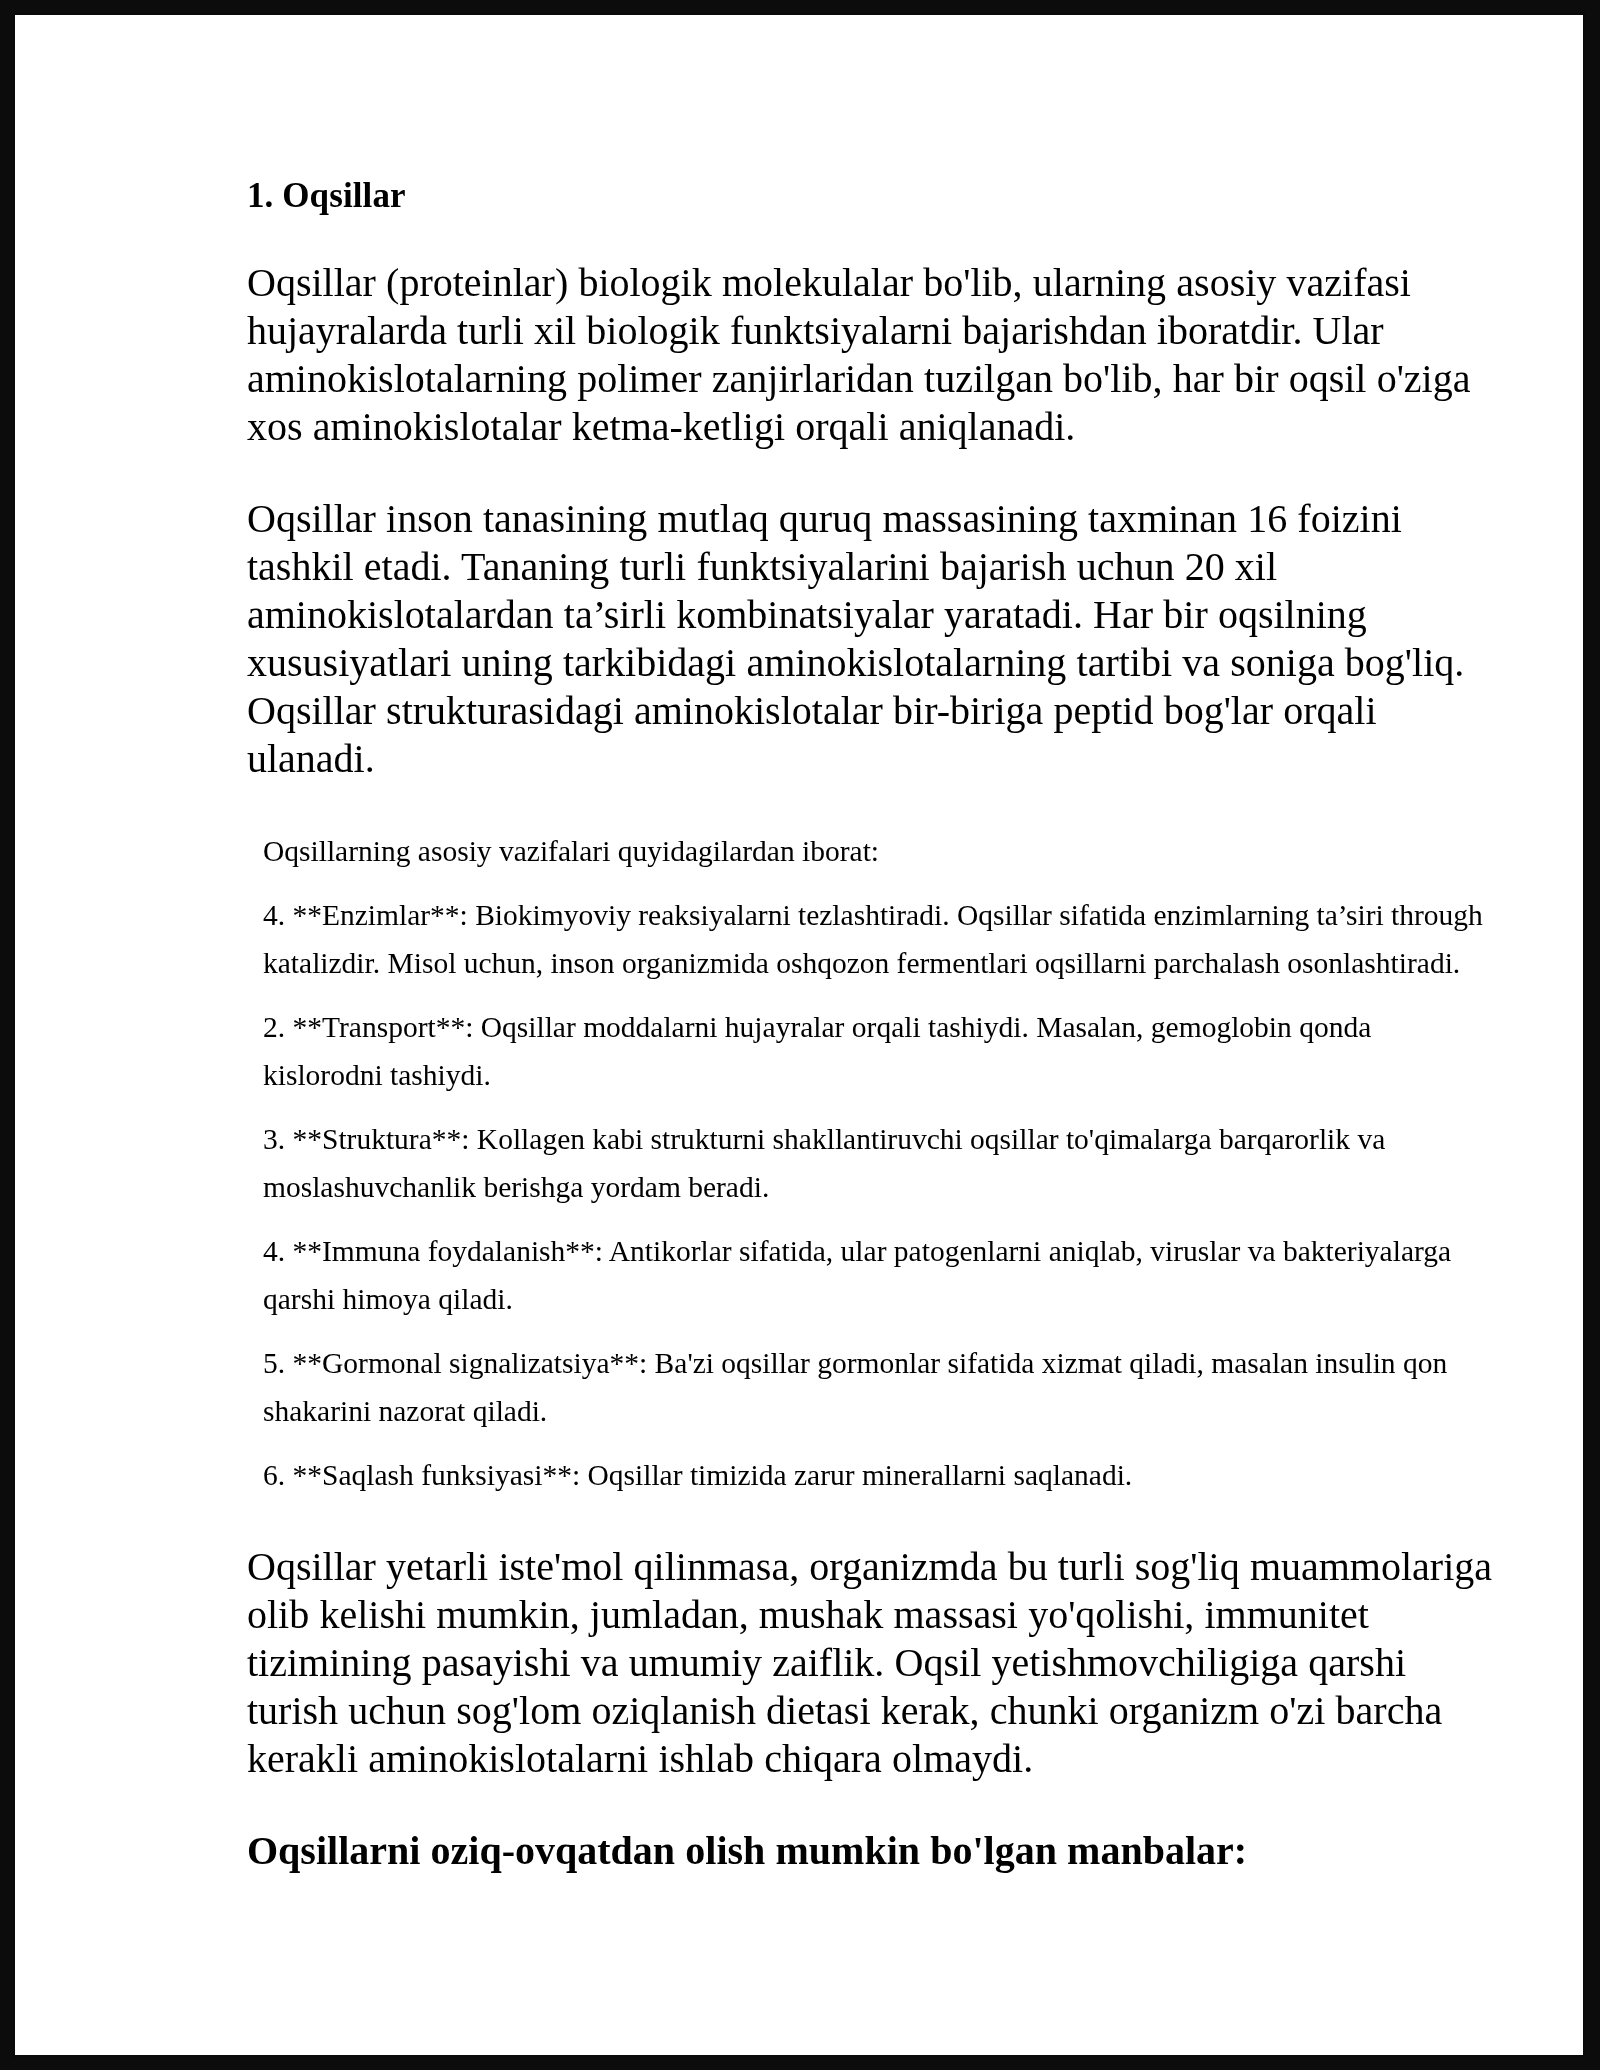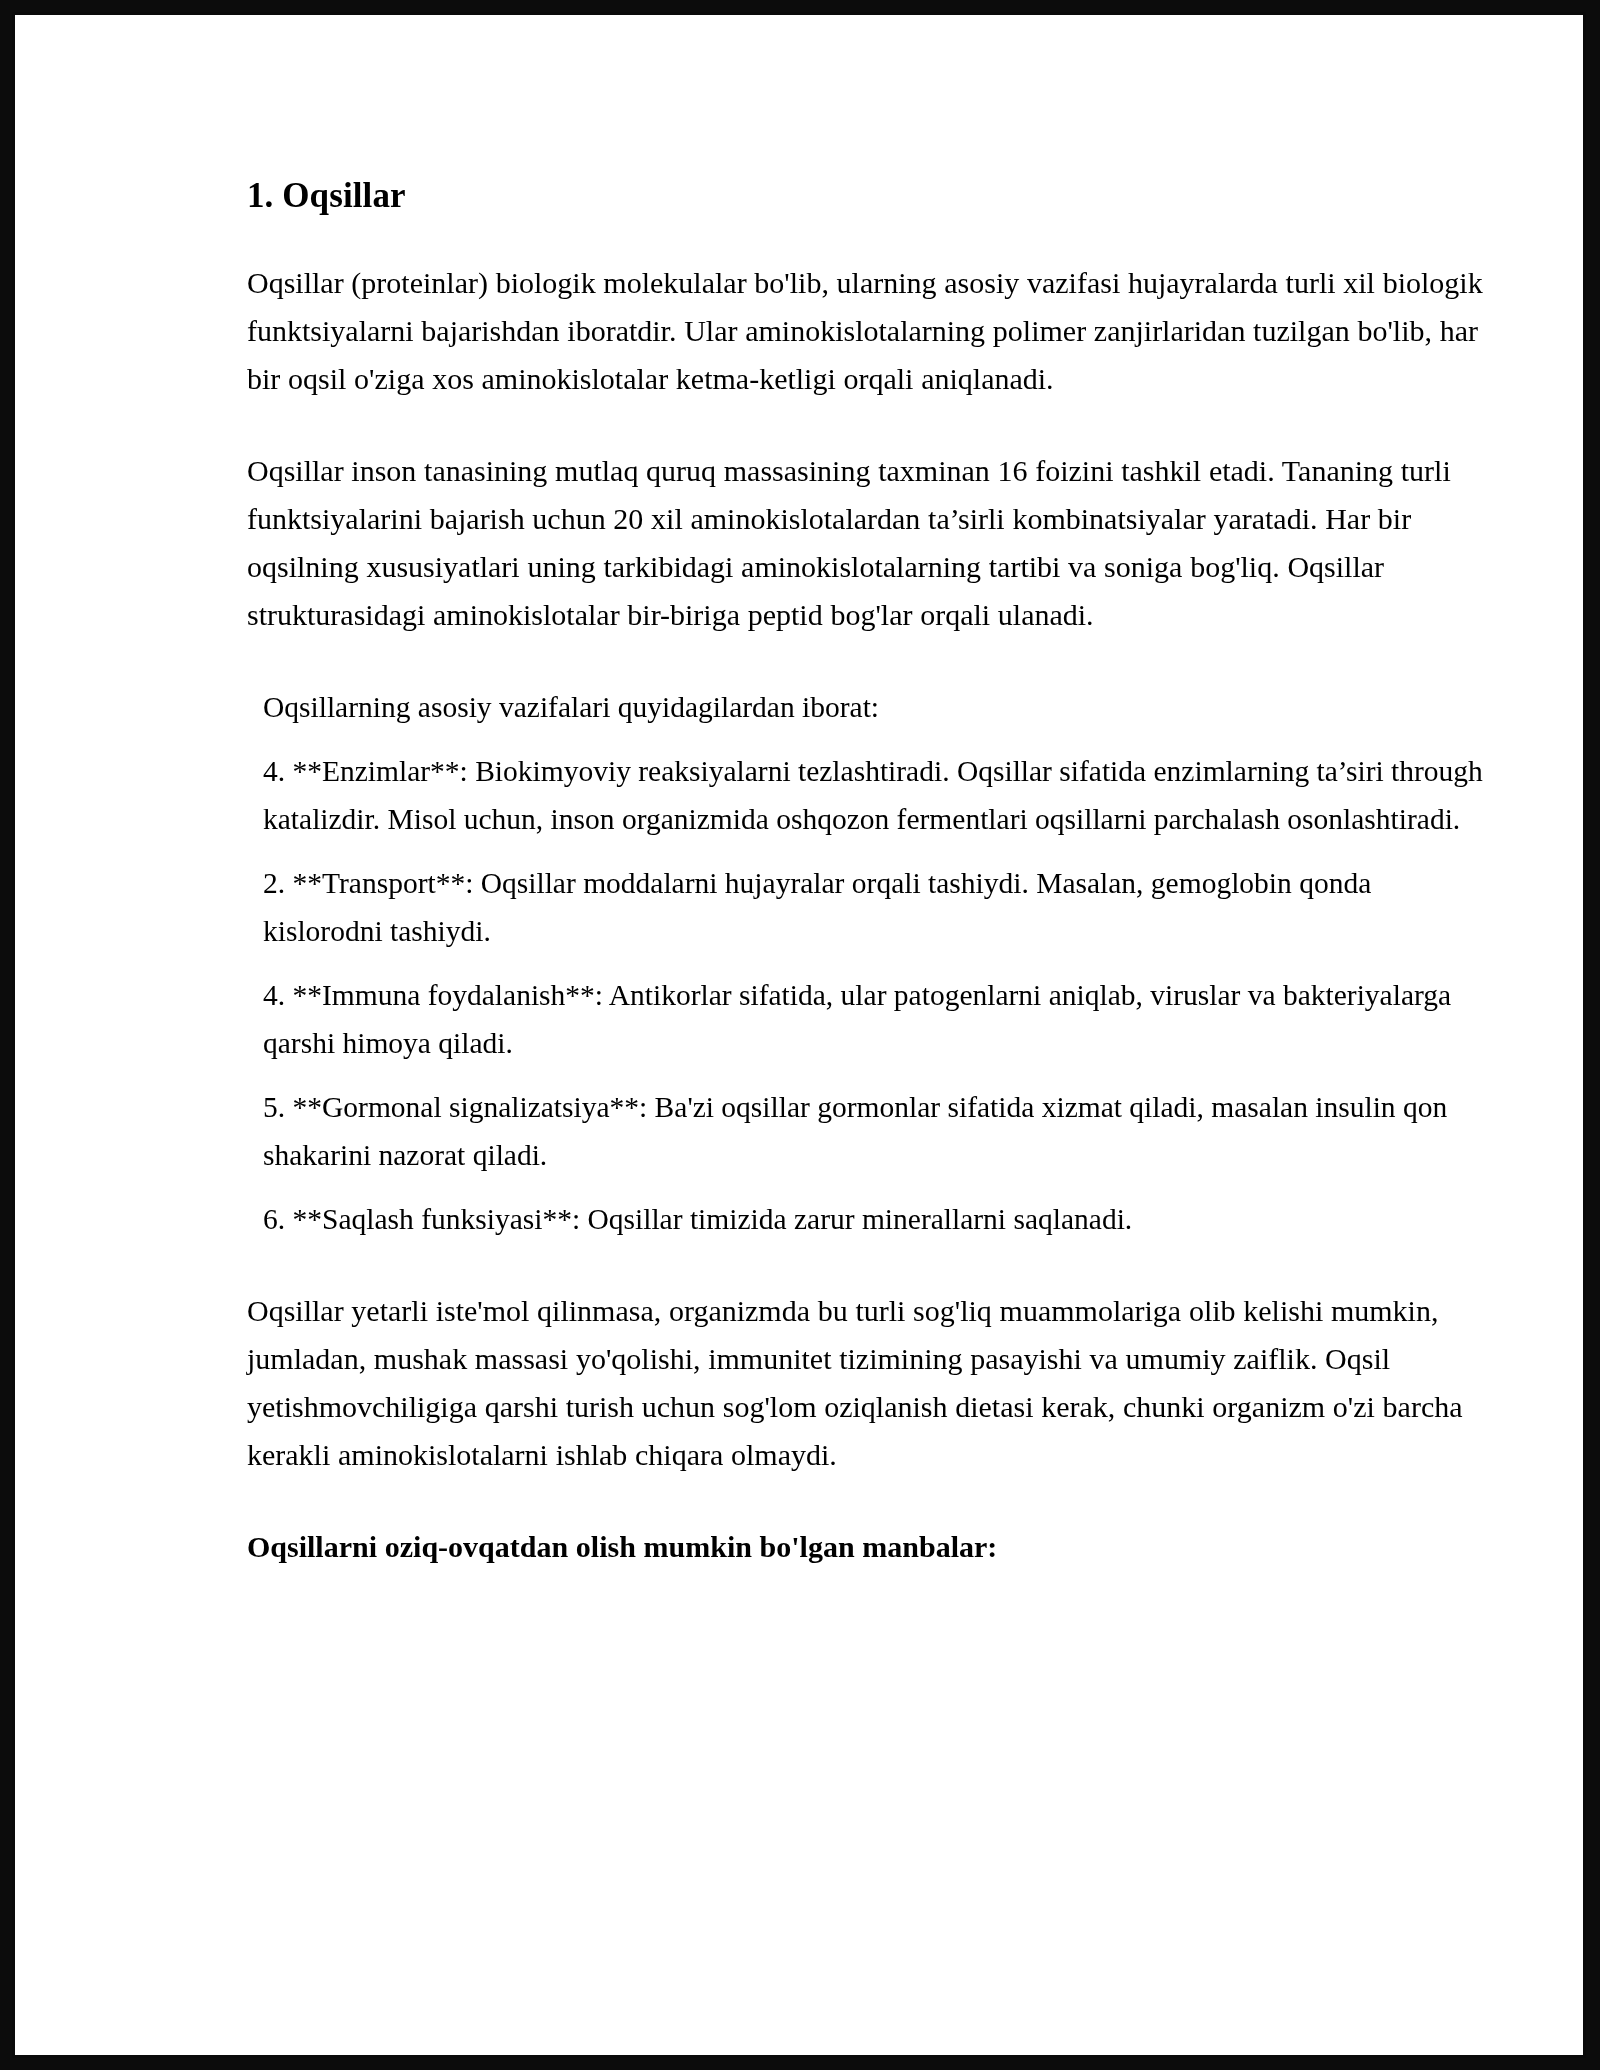--- a/index.html
+++ b/index.html
@@ -43,21 +43,21 @@
   }
   .doc-title {
     font-size: 35px;
     font-weight: bold;
     color: #000000;
     margin: 0 0 42px 0;
     letter-spacing: 0.1px;
     line-height: 1.2;
   }
   .doc-paragraph {
-    font-size: 30px;
+    font-size: 40px;
     line-height: 48px;
     color: #000000;
     margin: 0 0 44px 0;
     text-align: left;
     word-spacing: 0.2px;
   }
   .doc-block {
     margin: 0 0 44px 0;
   }
   .doc-line {
@@ -81,20 +81,21 @@
       <h1 class="doc-title">1. Oqsillar</h1>
 
       <p class="doc-paragraph">Oqsillar (proteinlar) biologik molekulalar bo'lib, ularning asosiy vazifasi hujayralarda turli xil biologik funktsiyalarni bajarishdan iboratdir. Ular aminokislotalarning polimer zanjirlaridan tuzilgan bo'lib, har bir oqsil o'ziga xos aminokislotalar ketma-ketligi orqali aniqlanadi.</p>
 
       <p class="doc-paragraph">Oqsillar inson tanasining mutlaq quruq massasining taxminan 16 foizini tashkil etadi. Tananing turli funktsiyalarini bajarish uchun 20 xil aminokislotalardan ta’sirli kombinatsiyalar yaratadi. Har bir oqsilning xususiyatlari uning tarkibidagi aminokislotalarning tartibi va soniga bog'liq. Oqsillar strukturasidagi aminokislotalar bir-biriga peptid bog'lar orqali ulanadi.</p>
 
       <div class="doc-block">
         <p class="doc-line">Oqsillarning asosiy vazifalari quyidagilardan iborat:</p>
         <p class="doc-line">4. **Enzimlar**: Biokimyoviy reaksiyalarni tezlashtiradi. Oqsillar sifatida enzimlarning ta’siri through katalizdir. Misol uchun, inson organizmida oshqozon fermentlari oqsillarni parchalash osonlashtiradi.</p>
         <p class="doc-line">2. **Transport**: Oqsillar moddalarni hujayralar orqali tashiydi. Masalan, gemoglobin qonda kislorodni tashiydi.</p>
+        <p class="doc-line">3. **Struktura**: Kollagen kabi strukturni shakllantiruvchi oqsillar to'qimalarga barqarorlik va moslashuvchanlik berishga yordam beradi.</p>
         <p class="doc-line">4. **Immuna foydalanish**: Antikorlar sifatida, ular patogenlarni aniqlab, viruslar va bakteriyalarga qarshi himoya qiladi.</p>
         <p class="doc-line">5. **Gormonal signalizatsiya**: Ba'zi oqsillar gormonlar sifatida xizmat qiladi, masalan insulin qon shakarini nazorat qiladi.</p>
         <p class="doc-line">6. **Saqlash funksiyasi**: Oqsillar timizida zarur minerallarni saqlanadi.</p>
       </div>
 
       <p class="doc-paragraph">Oqsillar yetarli iste'mol qilinmasa, organizmda bu turli sog'liq muammolariga olib kelishi mumkin, jumladan, mushak massasi yo'qolishi, immunitet tizimining pasayishi va umumiy zaiflik. Oqsil yetishmovchiligiga qarshi turish uchun sog'lom oziqlanish dietasi kerak, chunki organizm o'zi barcha kerakli aminokislotalarni ishlab chiqara olmaydi.</p>
 
       <p class="doc-paragraph">Oqsillarni oziq-ovqatdan olish mumkin bo'lgan manbalar:</p>
 
     </div>

